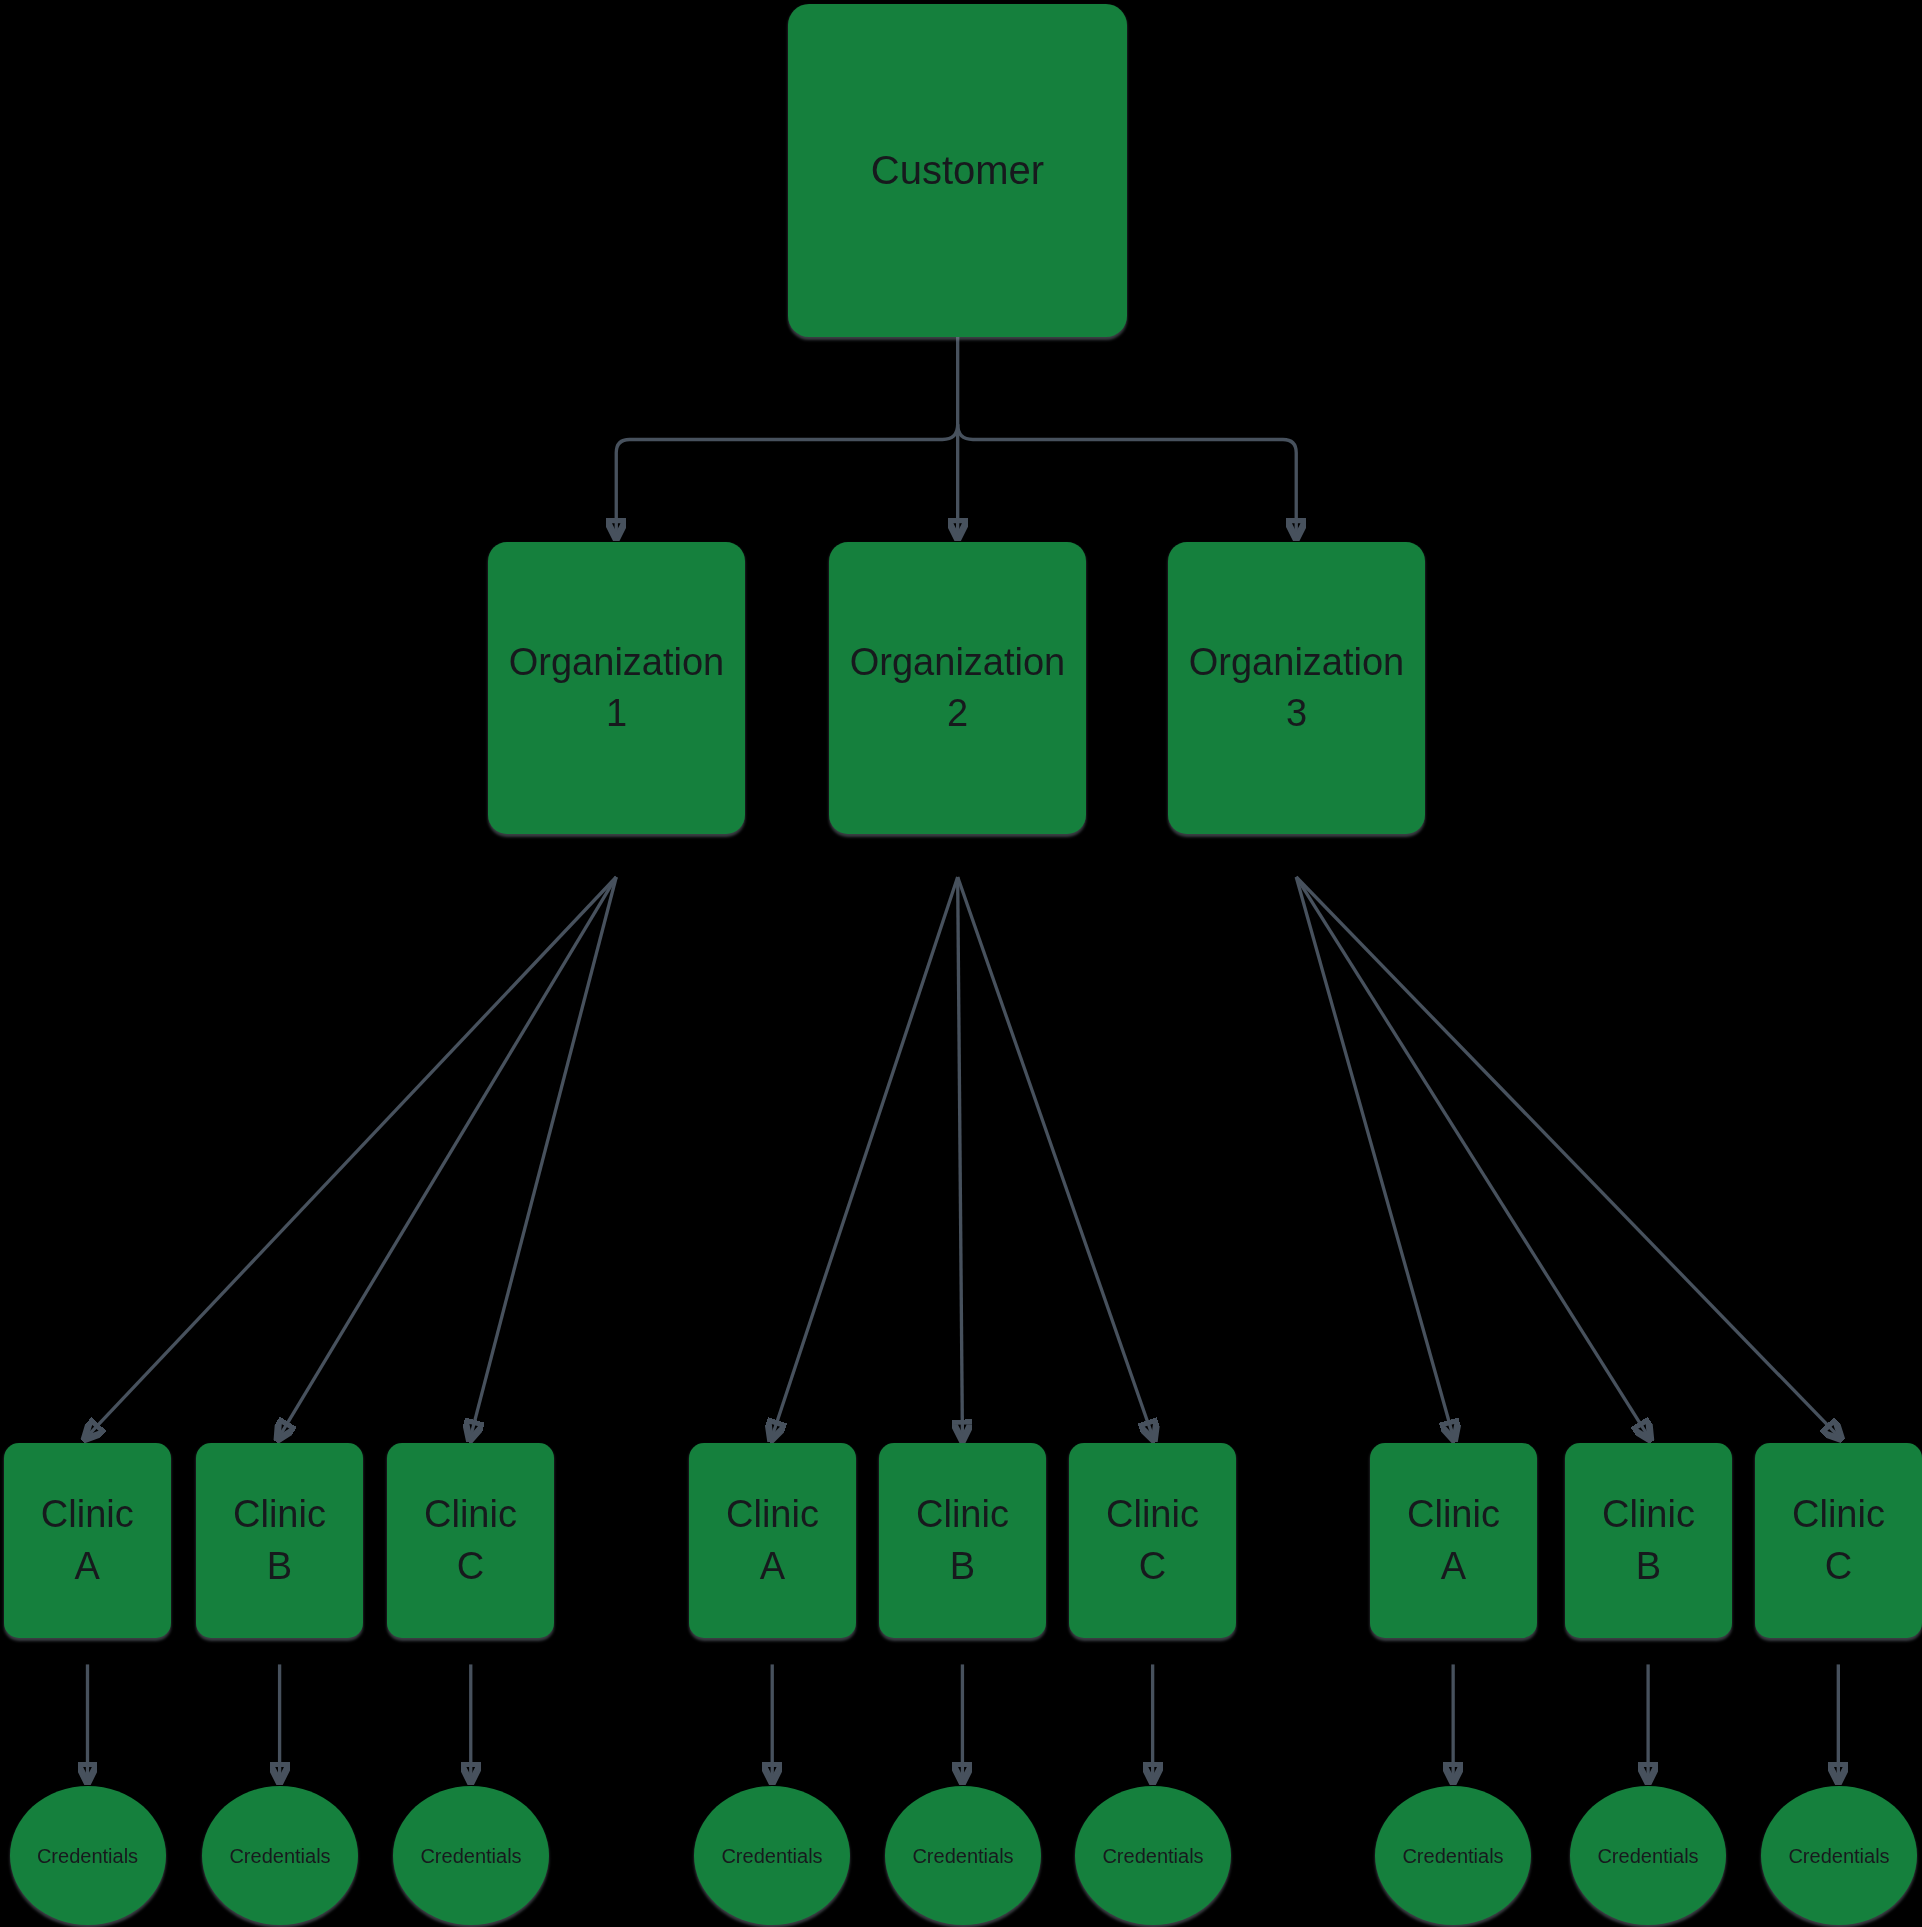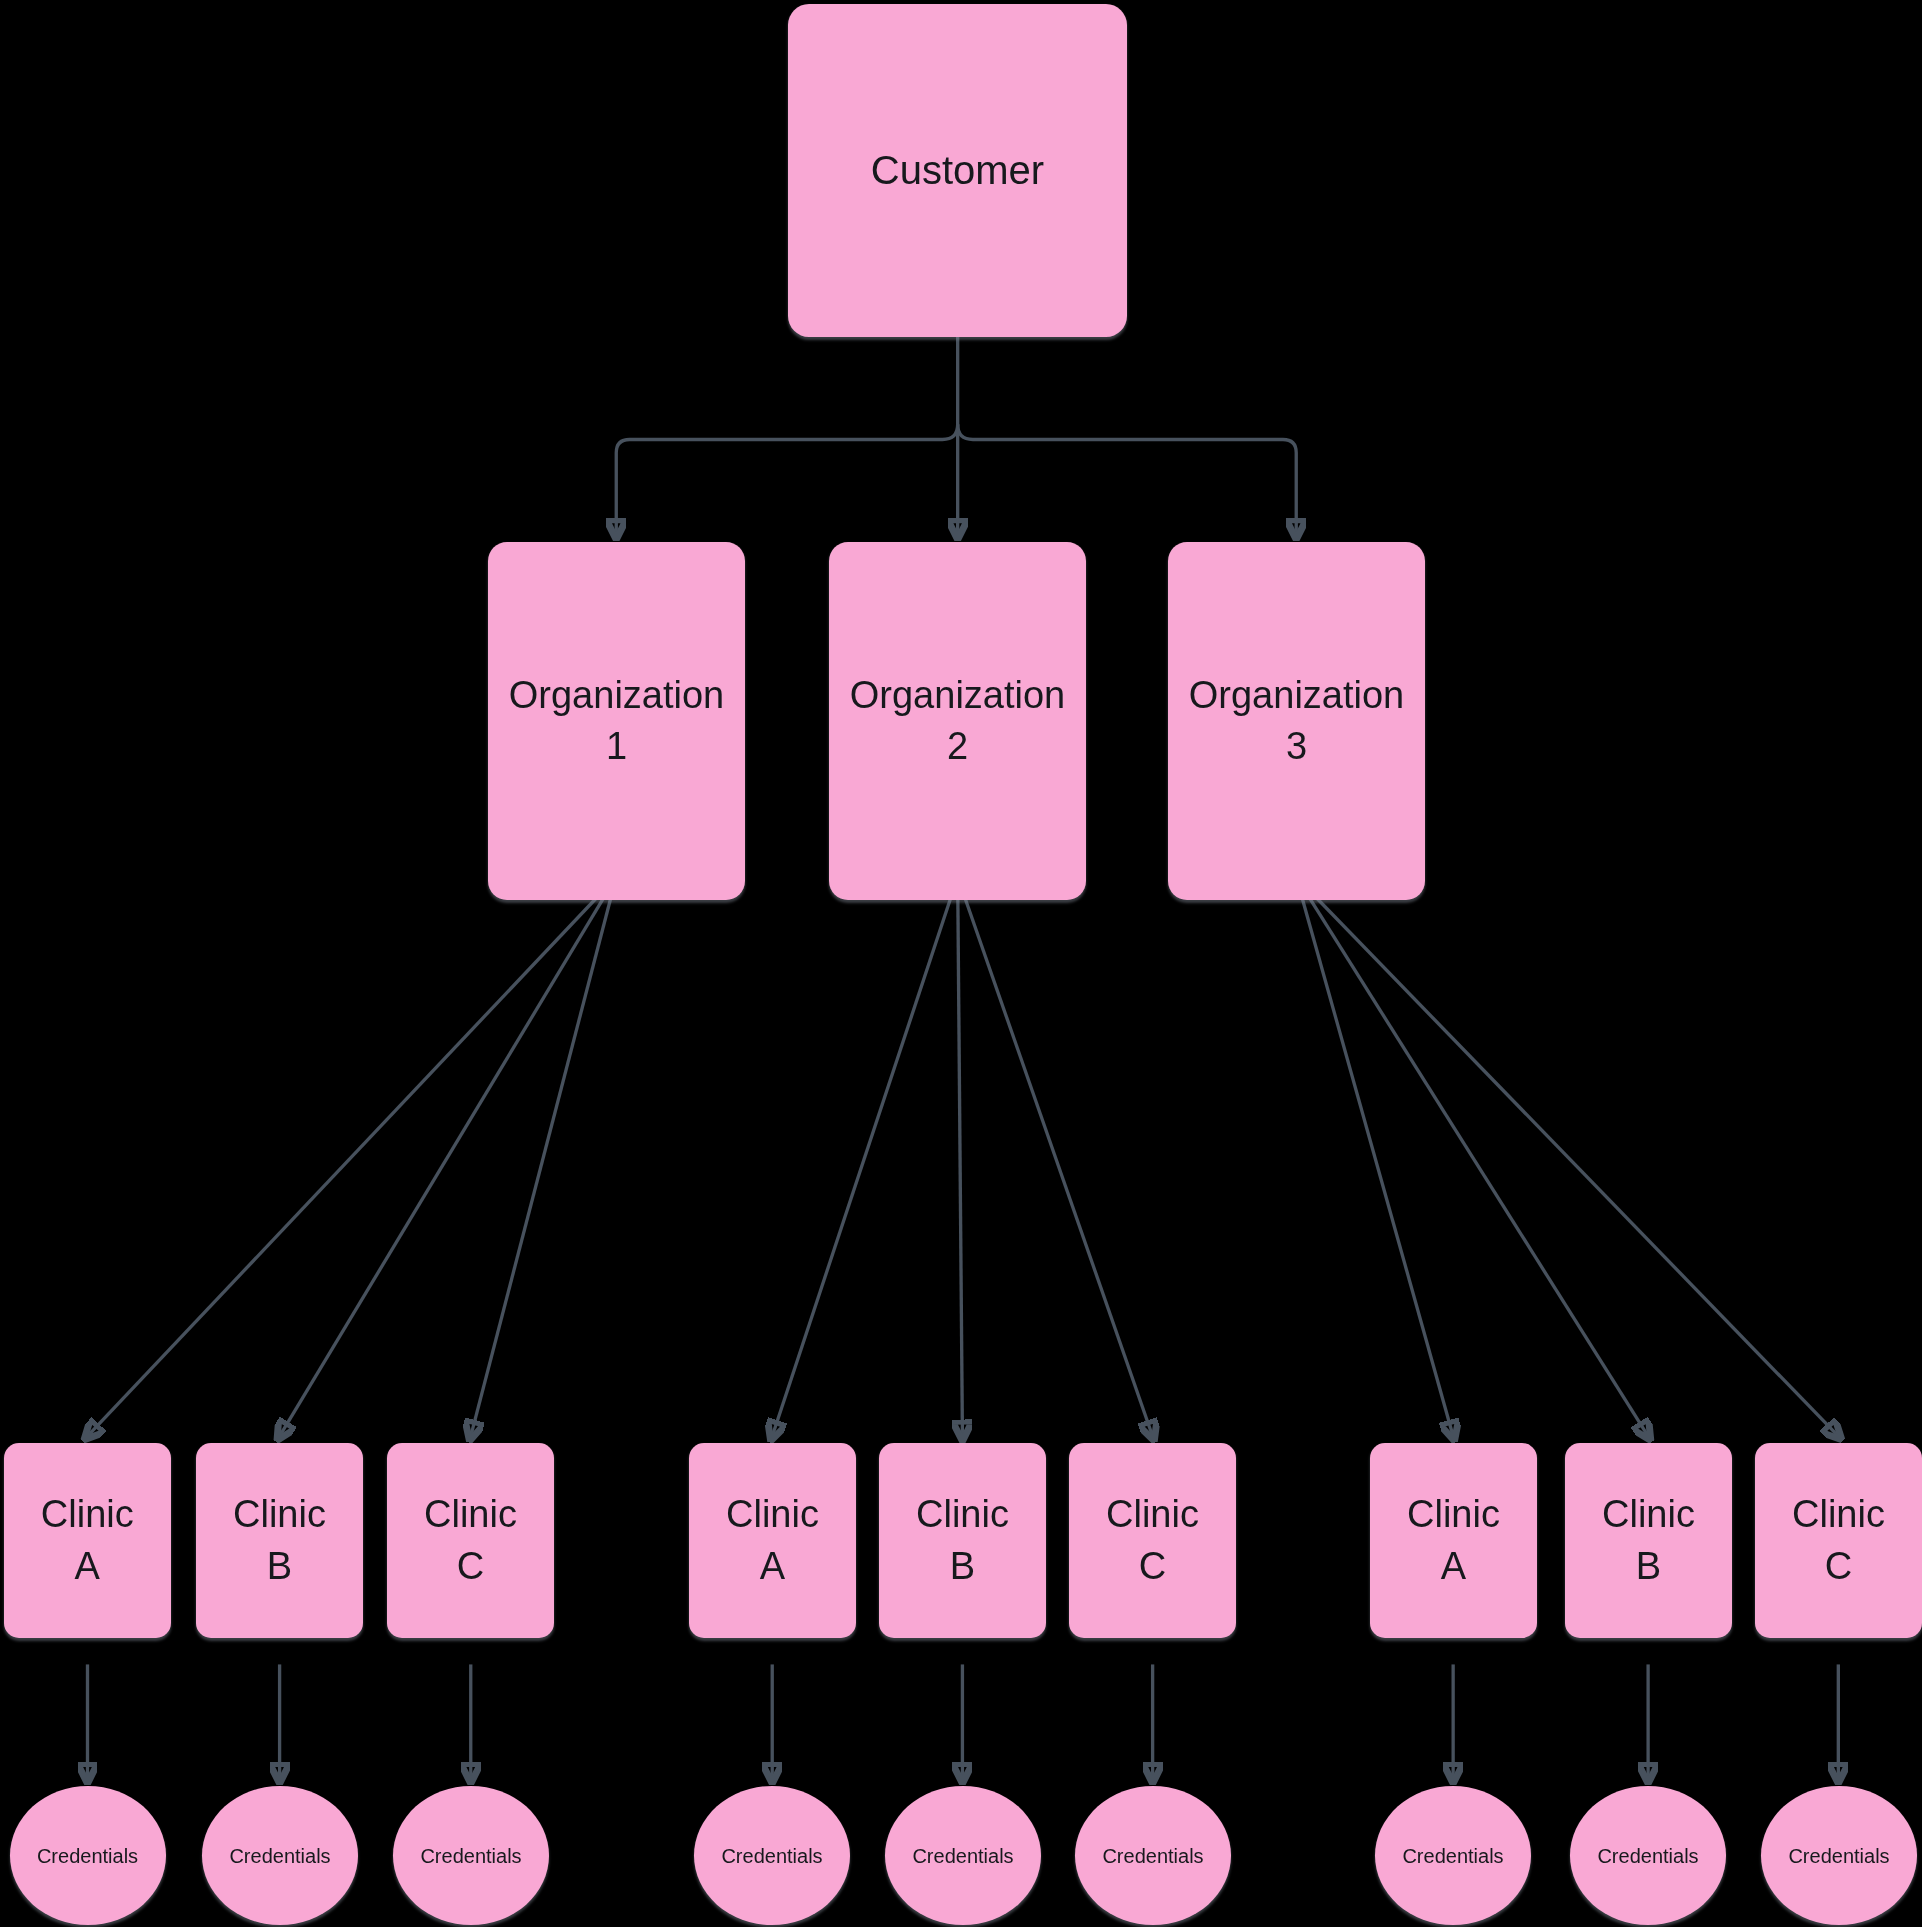--- a/index.html
+++ b/index.html
@@ -22,39 +22,39 @@
     z-index: 0;
   }
   .connector-layer path, .connector-layer line {
     stroke: #47515d;
     stroke-width: 3.5;
     fill: none;
   }
   .node {
     position: absolute;
     z-index: 1;
-    background: #f9a8d4;
+    background: #15803d;
     color: #17191d;
     display: flex;
     align-items: center;
     justify-content: center;
     text-align: center;
     white-space: pre-line;
     box-shadow: 0 2.9px 2.9px rgba(130, 138, 150, 0.45);
   }
   .node--customer {
     left: 788px; top: 3.8px;
     width: 339px; height: 333px;
     border-radius: 21px;
     font-size: 40px;
     line-height: 1.3;
   }
   .node--org {
     top: 542px;
-    width: 257px; height: 358px;
+    width: 257px; height: 292px;
     border-radius: 19px;
     font-size: 38px;
     line-height: 1.35;
   }
   .node--clinic {
     top: 1443px;
     width: 167px; height: 195px;
     border-radius: 15px;
     font-size: 38px;
     line-height: 1.35;

